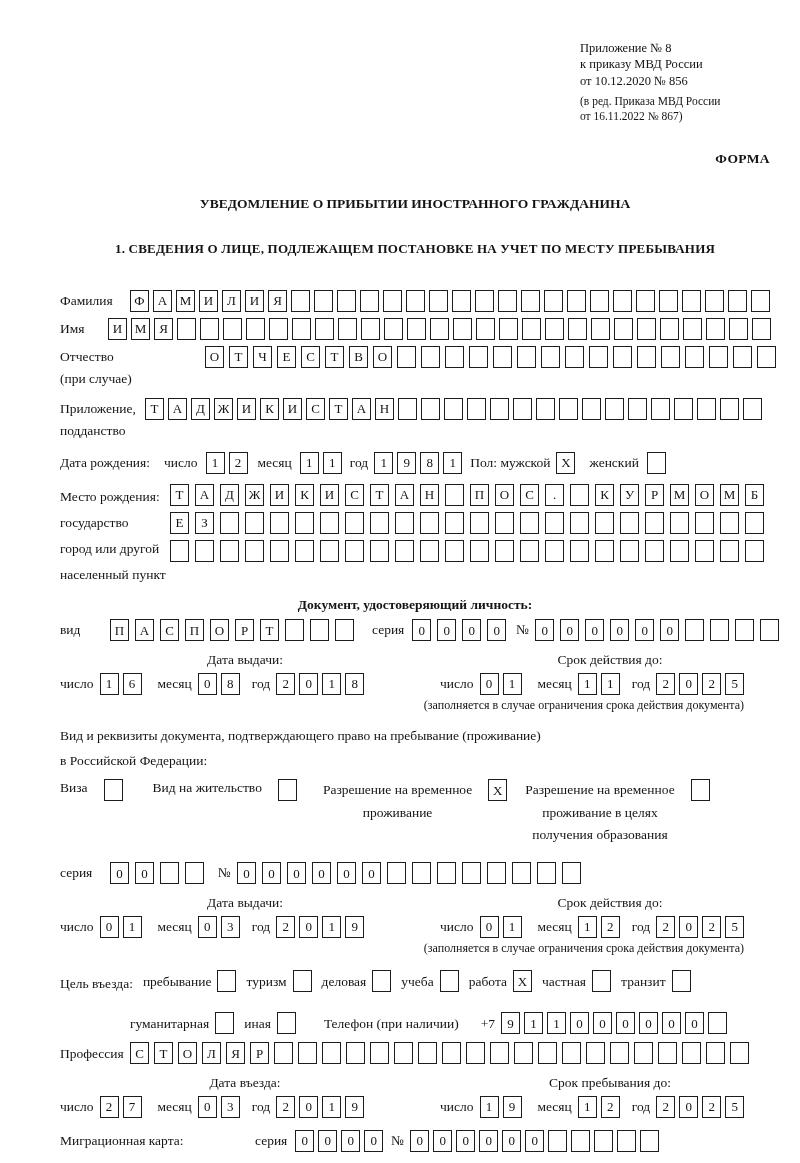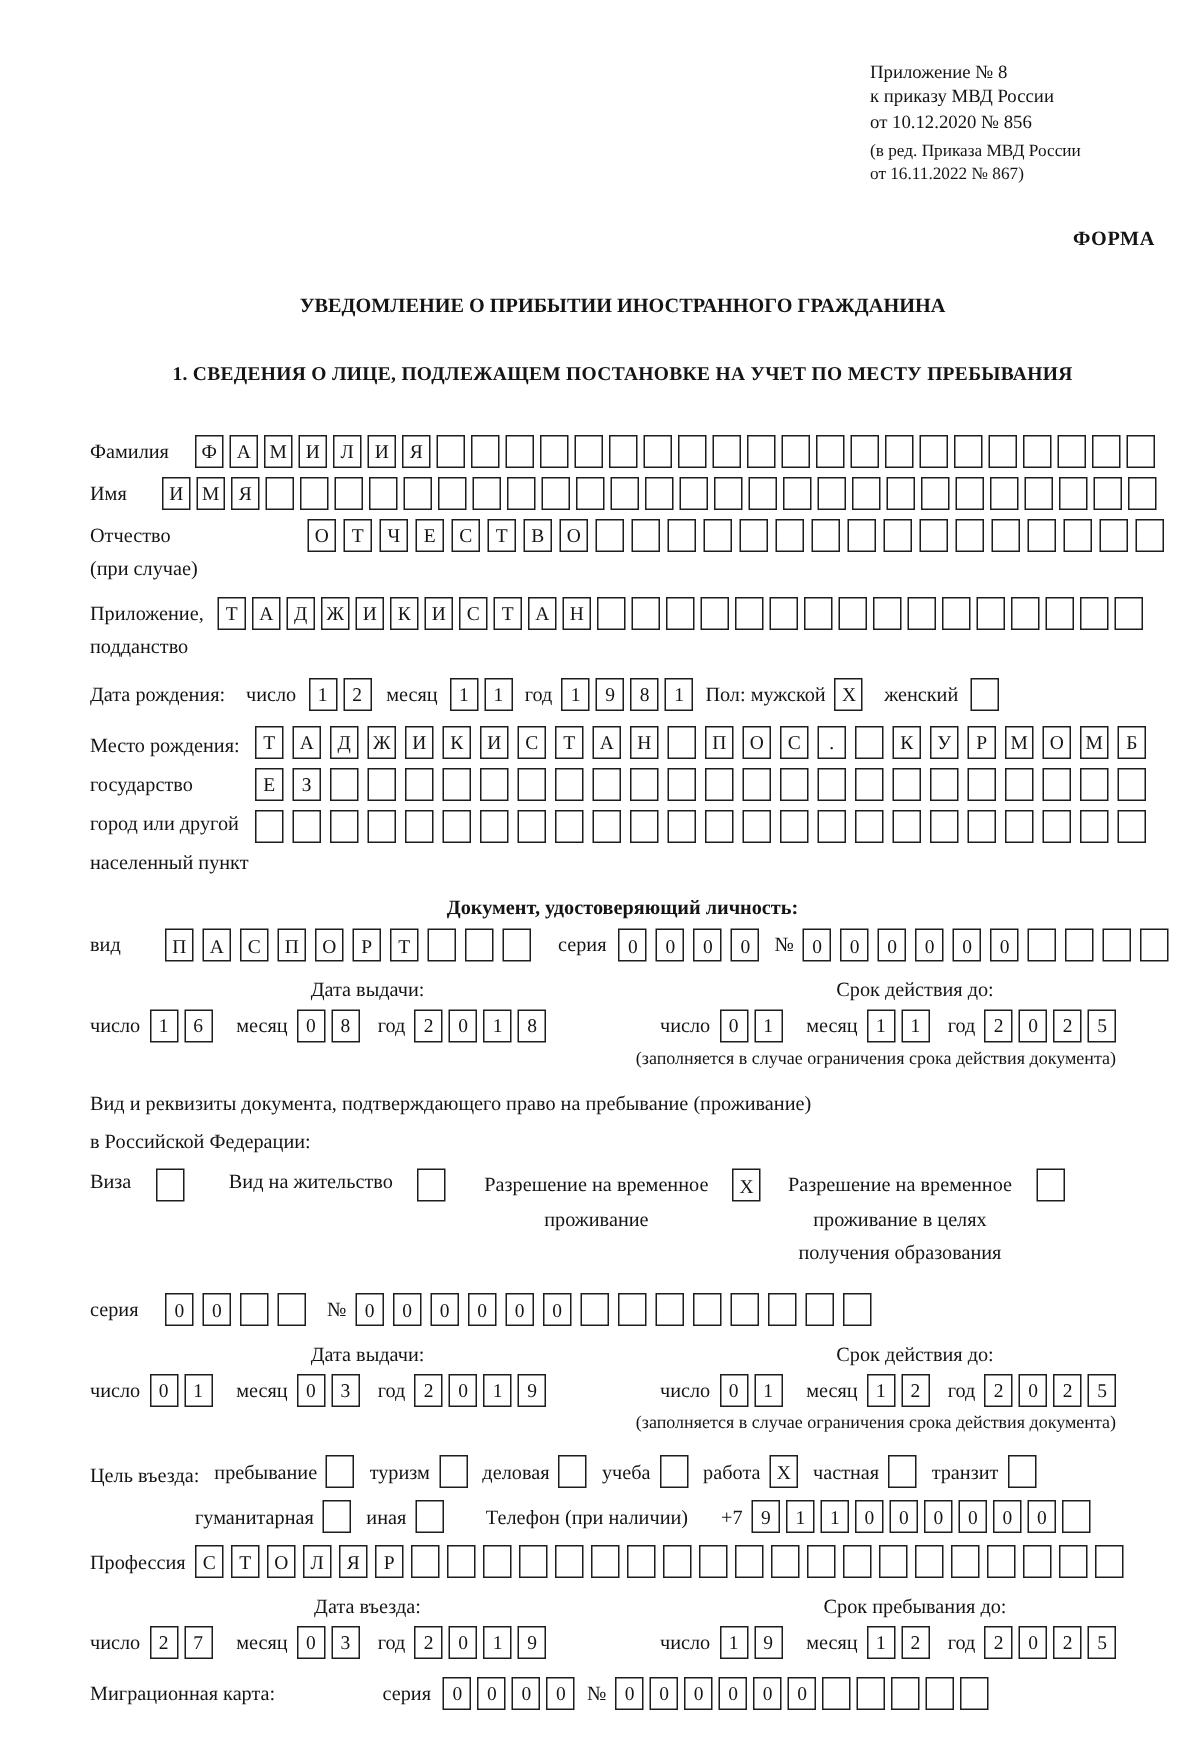--- a/index.html
+++ b/index.html
@@ -568,21 +568,21 @@
         </span>
     </span>
     <span class="purp">
       <span>транзит</span>
       <span class="boxes">
           <span class="bx"></span>
         </span>
     </span>
   </div>
 
-  <div class="crow" style="margin-top:8px;">
+  <div class="crow" style="margin-top:20px;">
     <span class="purp" style="margin-left:70px;">
       <span>гуманитарная</span>
       <span class="boxes">
           <span class="bx"></span>
         </span>
     </span>
     <span class="purp ml10">
       <span>иная</span>
       <span class="boxes">
           <span class="bx"></span>

